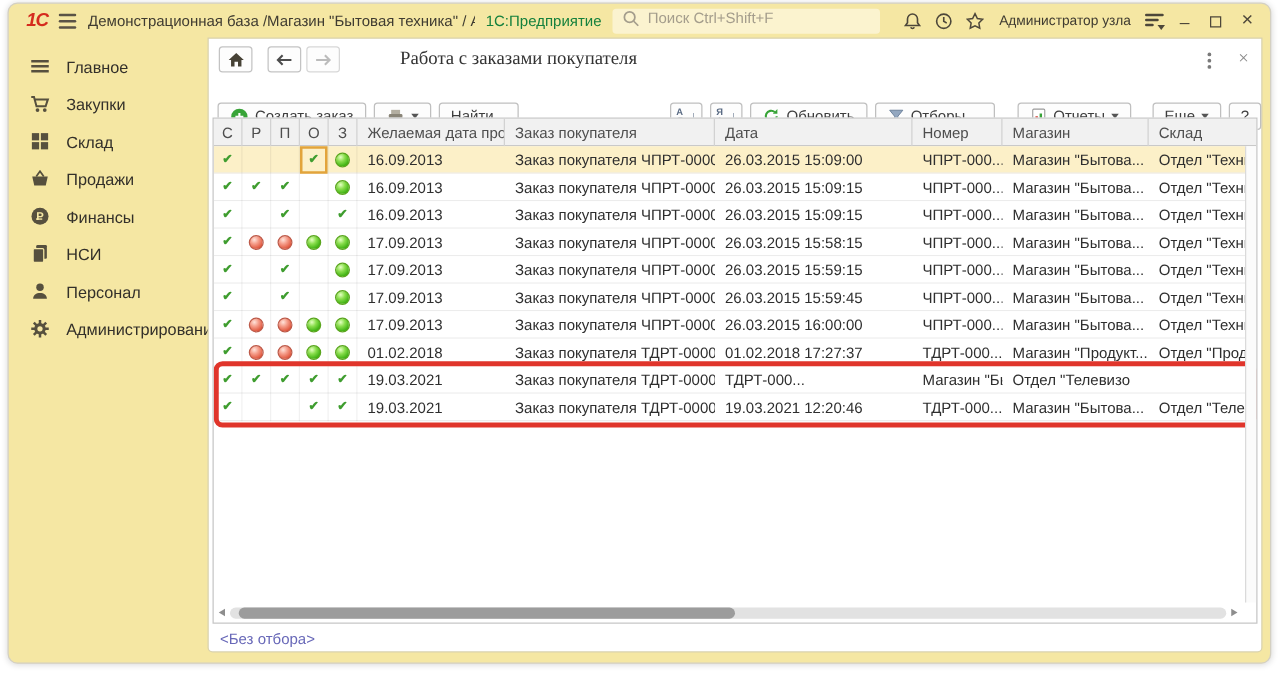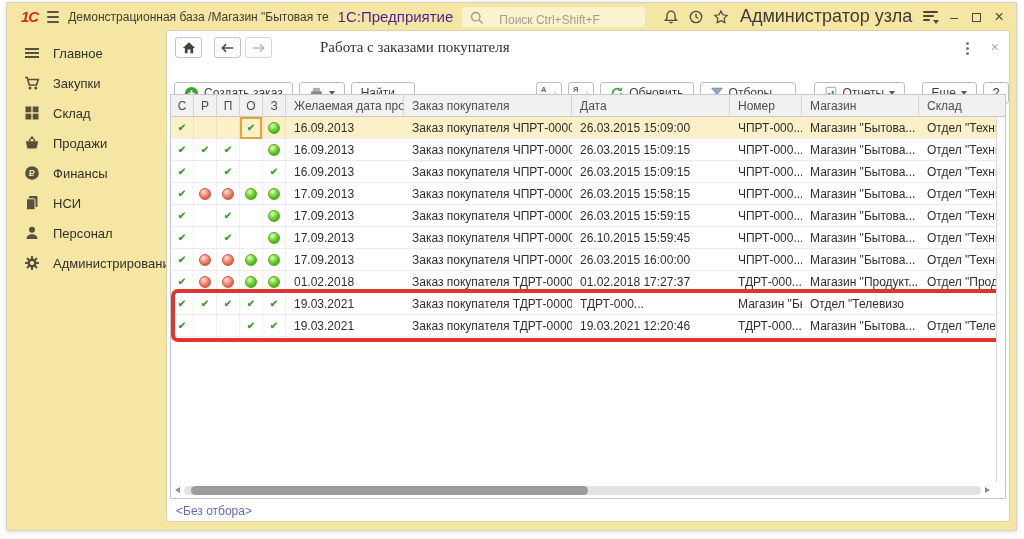--- a/index.html
+++ b/index.html
@@ -1,34 +1,34 @@
 <!DOCTYPE html>
 <html><head>
 <meta charset="utf-8">
 <style>
   * { margin:0; padding:0; box-sizing:border-box; }
   html,body { width:1024px; height:539px; background:#fff; font-family:"Liberation Sans",sans-serif; }
   .stage { position:relative; width:1024px; height:539px; overflow:hidden; }
   .window { position:absolute; left:6px; top:2px; width:1011px; height:529px;
-            background:#f5e7a3; border:1px solid #d4d0c2; border-radius:1px;
+            background:#f5e7a3; border:1px solid #d4d0c2; border-radius:8px;
             box-shadow:0 1px 5px rgba(0,0,0,.15); overflow:hidden; }
 
   
   .titlebar { height:27px; display:flex; align-items:center; padding:0 10px 0 14px; gap:9px; }
   .logo { color:#d52b1e; font-weight:bold; font-style:italic; font-size:15px; letter-spacing:-1px; }
   .burger { width:16px; display:inline-block; }
   .burger i { display:block; height:2px; background:#5a5346; margin:3px 0; border-radius:1px; }
   .tb-title { font-size:12px; color:#3f3b31; white-space:nowrap; overflow:hidden; max-width:330px; }
-  .tb-app { font-size:15px; color:#4c1d95; white-space:nowrap; }
-  .searchbox { display:flex; align-items:flex-end; gap:14px; background:#fbf3cf; border-radius:3px;
+  .tb-app { font-size:12px; color:#15803d; white-space:nowrap; }
+  .searchbox { display:flex; align-items:flex-start; gap:5px; background:#fbf3cf; border-radius:3px;
                height:20px; padding:0 7px; width:238px; }
   .searchbox input { border:none; outline:none; background:transparent; font-size:12px; color:#4a463a; width:100%; }
   .searchbox input::placeholder { color:#a49d8c; }
   .tb-ico { width:17px; height:17px; display:inline-flex; align-items:center; justify-content:center; }
-  .tb-user { font-size:18px; color:#3f3b31; white-space:nowrap; margin:0 2px; }
+  .tb-user { font-size:11px; color:#3f3b31; white-space:nowrap; margin:0 2px; }
   .svc { position:relative; width:16px; height:12px; }
   .svc i { display:block; height:2px; background:#4d473a; border-radius:1px; margin-bottom:2px; }
   .svc i:nth-child(1){width:15px}.svc i:nth-child(2){width:11px}.svc i:nth-child(3){width:7px}
   .svc b { position:absolute; right:-1px; bottom:-1px; width:0; height:0;
            border-left:3px solid transparent; border-right:3px solid transparent; border-top:4px solid #4d473a; }
   .wbtn { width:18px; text-align:center; color:#4d473a; font-size:14px; line-height:14px; cursor:default; }
   .maxbox { width:9px; height:9px; border:1.5px solid #4d473a; display:inline-block; }
   .spacer { flex:1; }
 
   
@@ -438,21 +438,21 @@
               <span class="cell flag"></span>
               <span class="cell flag">
                 <span class="check">✔</span>
               </span>
               <span class="cell flag"></span>
               <span class="cell flag">
                 <span class="ball green"></span>
               </span>
               <span class="cell txt">17.09.2013</span>
               <span class="cell txt">Заказ покупателя ЧПРТ-00000...</span>
-              <span class="cell txt">26.10.2015 15:59:45</span>
+              <span class="cell txt">26.03.2015 15:59:45</span>
               <span class="cell txt">ЧПРТ-000...</span>
               <span class="cell txt">Магазин "Бытова...</span>
               <span class="cell txt">Отдел "Техника д</span>
             </div>
             <div class="trow grid-row">
               <span class="cell flag">
                 <span class="check">✔</span>
               </span>
               <span class="cell flag">
                 <span class="ball red"></span>

